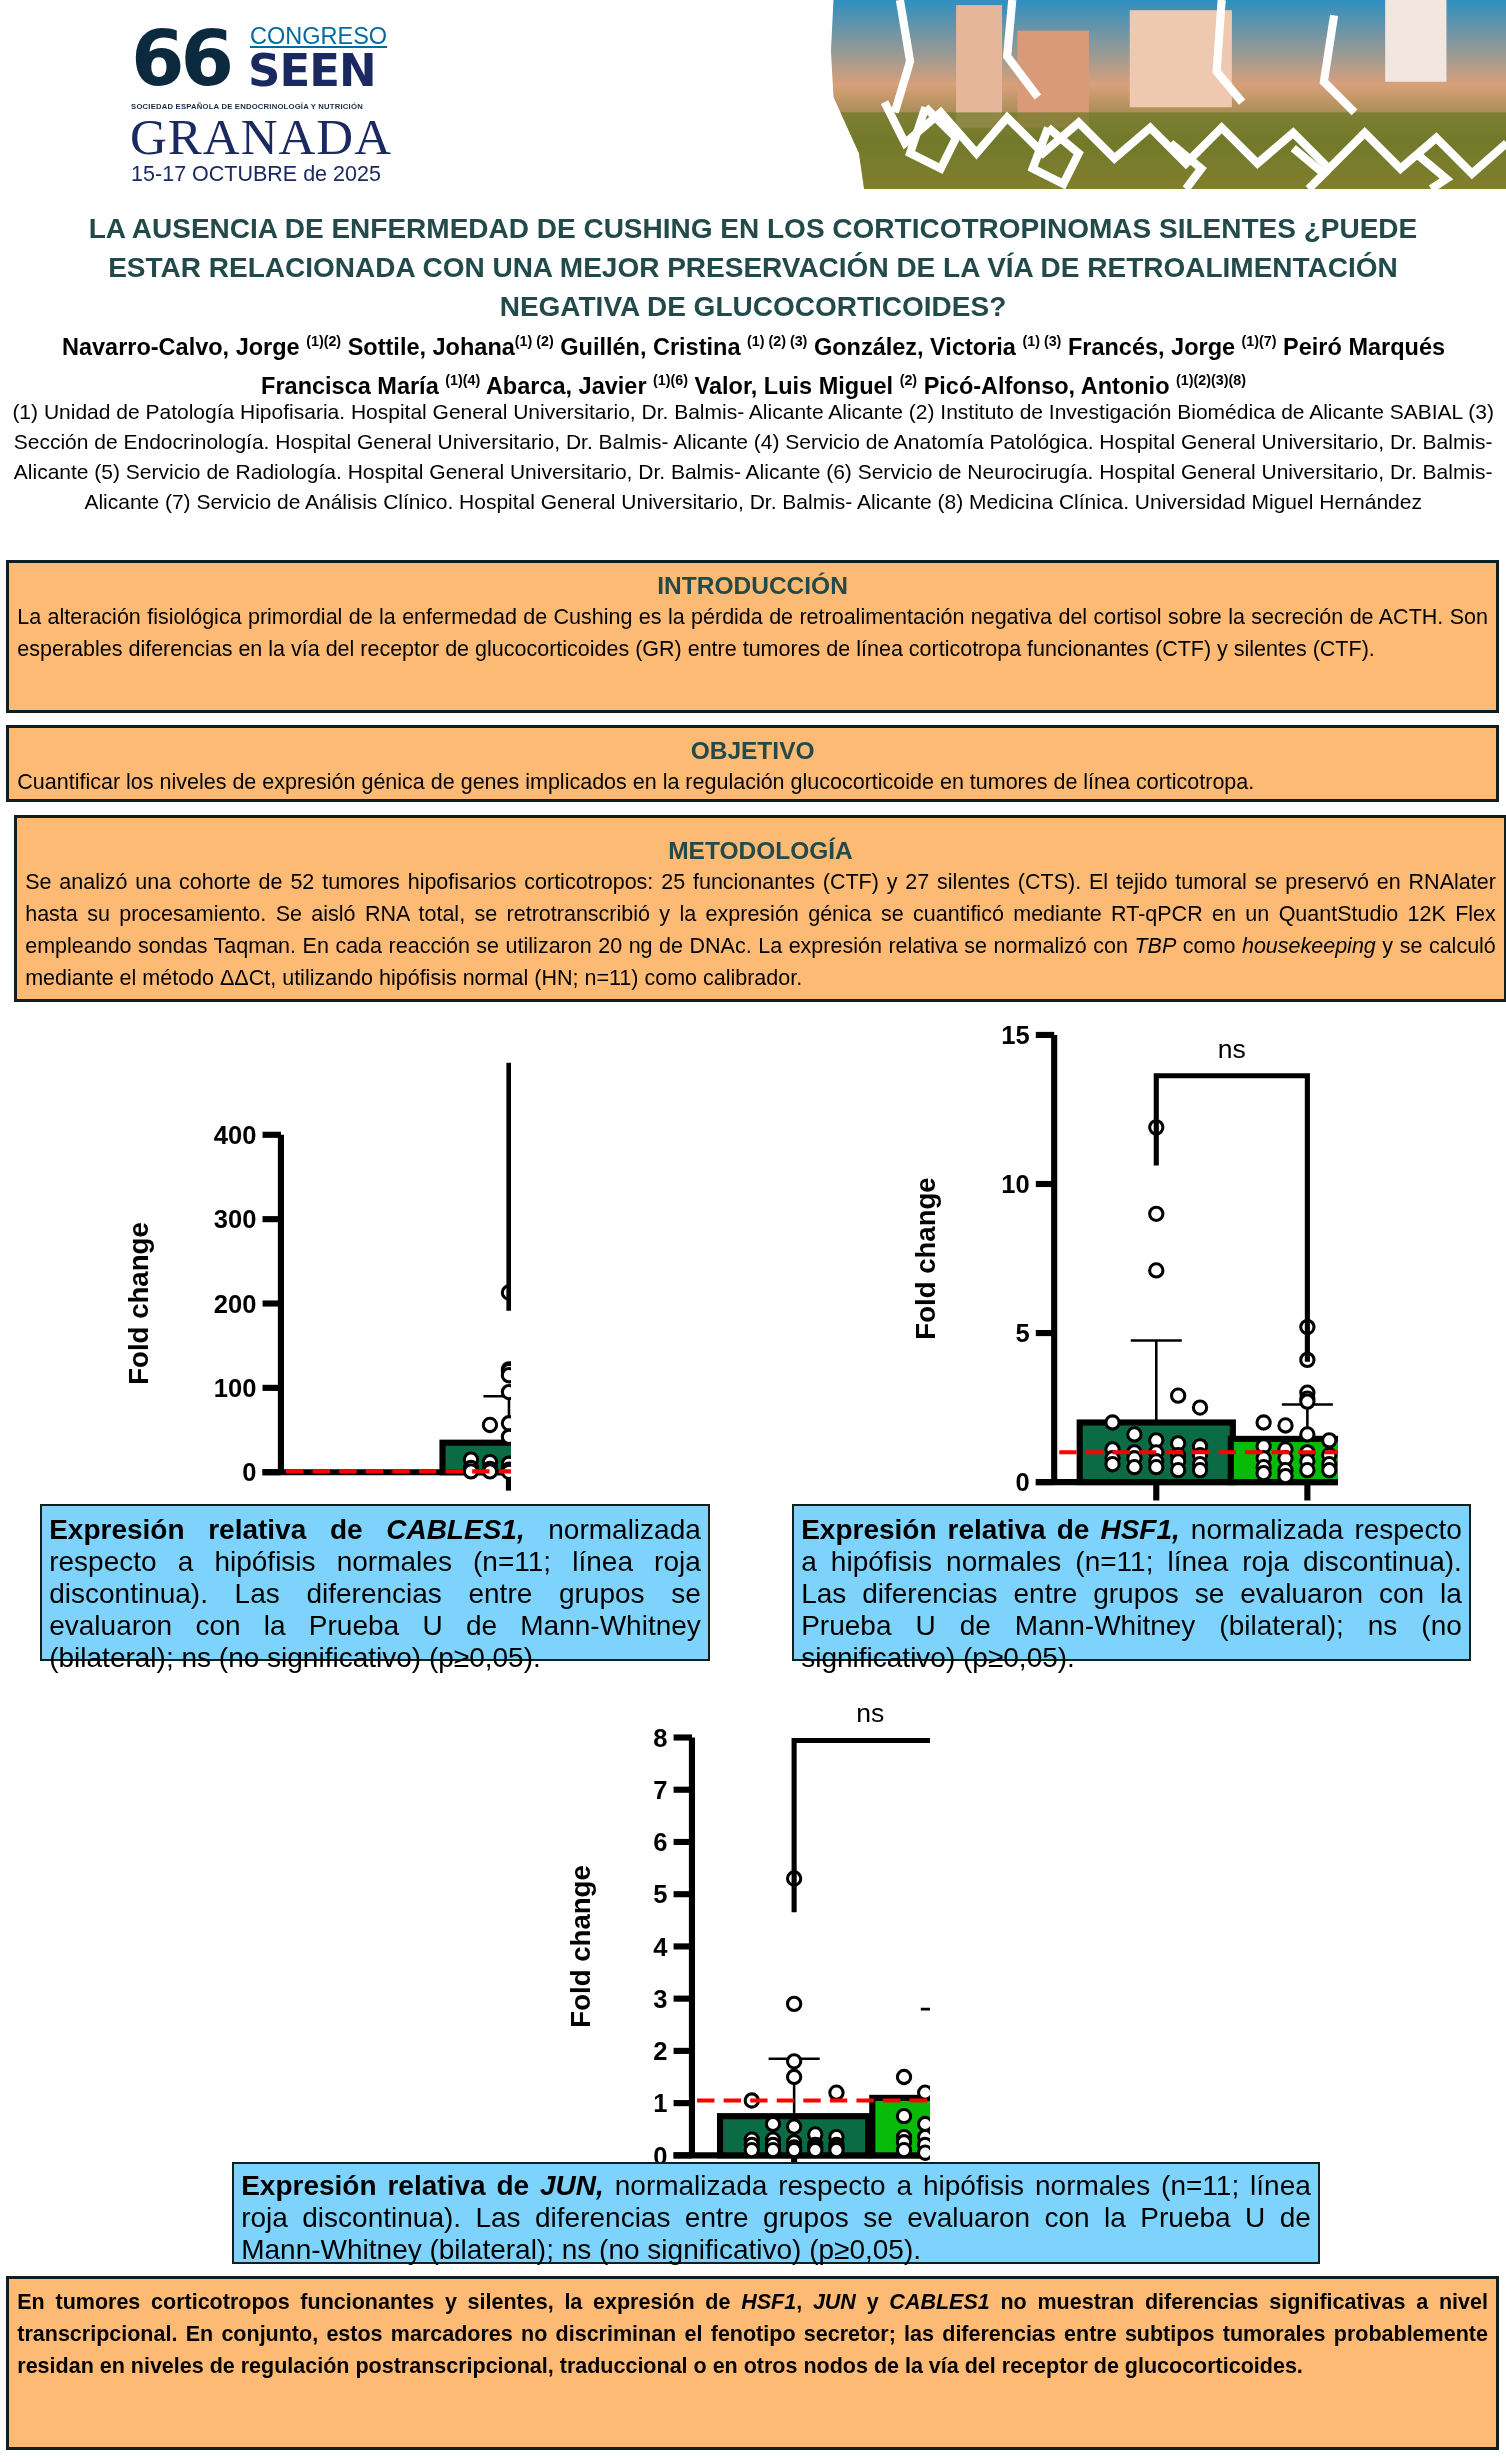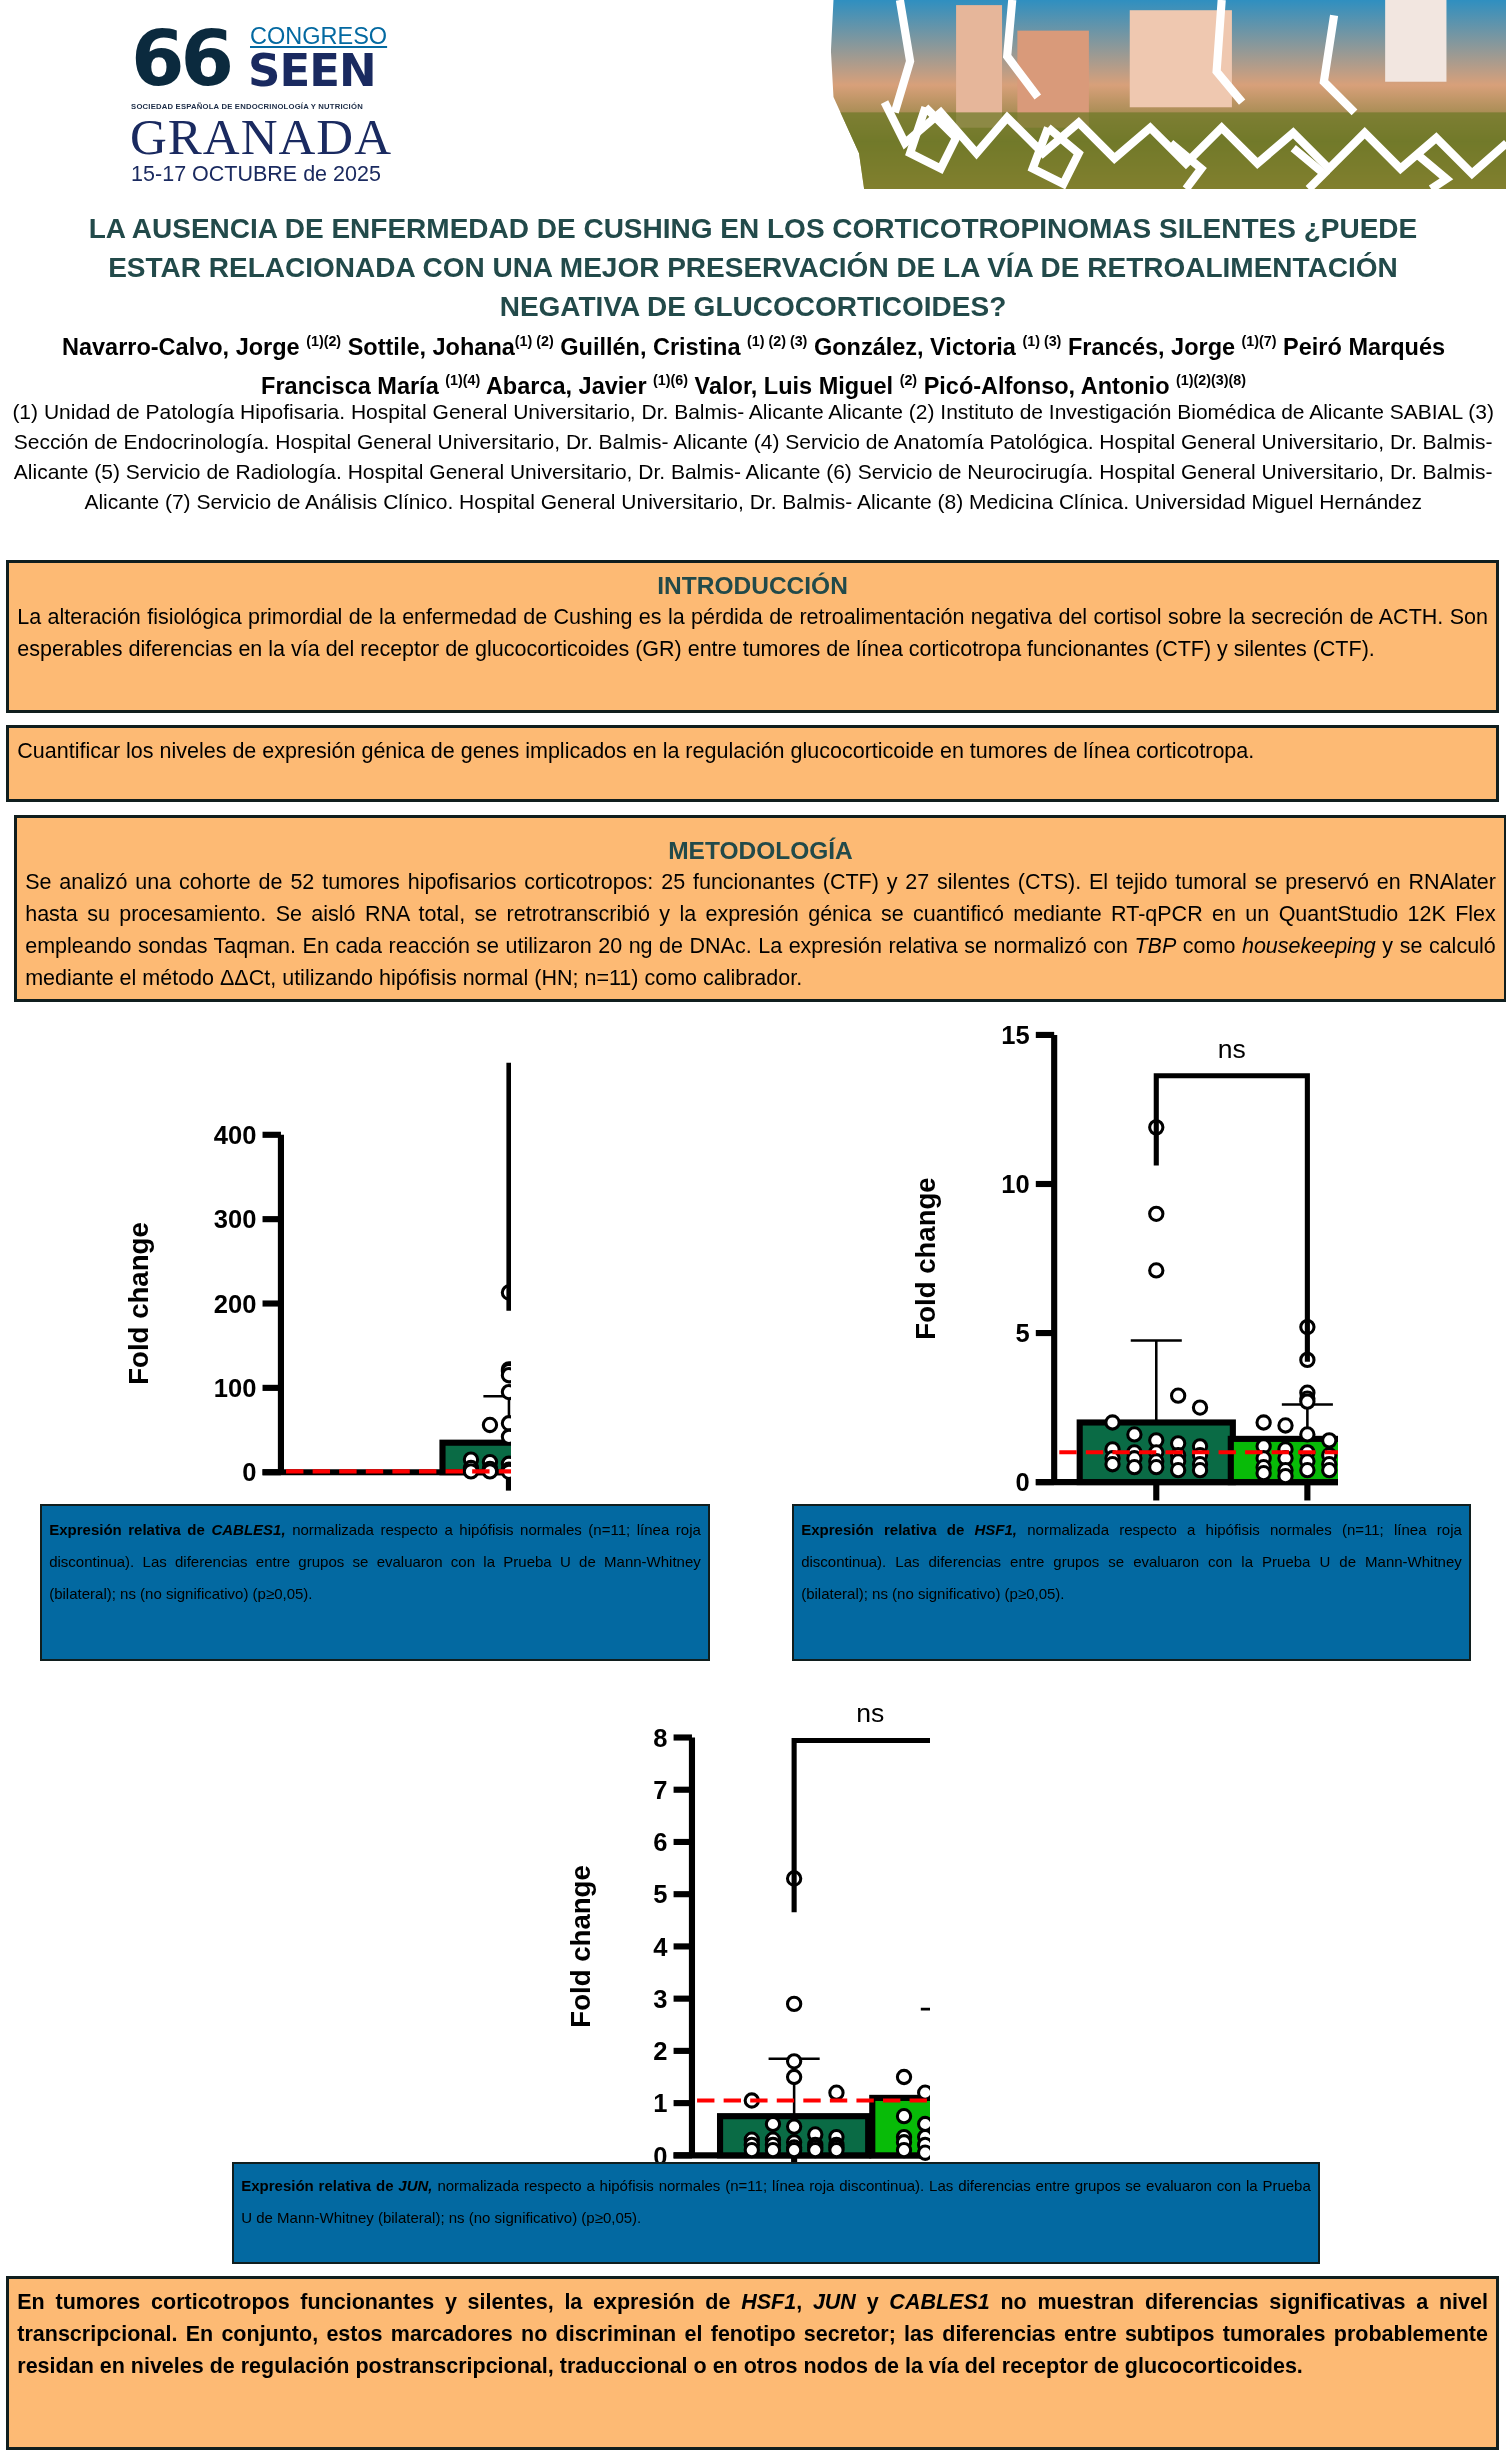--- a/index.html
+++ b/index.html
@@ -32,22 +32,22 @@
   .box { position: absolute; border: 3.1px solid #101e1e; box-sizing: border-box; background: #fdba74; }
   .box-title { text-align: center; color: #224a4a; font-weight: bold; font-size: 24.5px; line-height: 31px; }
   .box-text { font-size: 21.5px; line-height: 32px; text-align: justify; padding: 0 8.2px; }
   .bold { font-weight: bold; }
   .ital { font-style: italic; }
 
   #box-intro { left: 6.1px; top: 560px; width: 1493px; height: 153px; padding-top: 7.2px; }
   #box-obj { left: 6.1px; top: 725px; width: 1493px; height: 77px; padding-top: 7.2px; }
   #box-met { left: 14px; top: 815px; width: 1493px; height: 187px; padding-top: 17px; }
 
-  .caption { position: absolute; border: 2.6px solid #101e1e; box-sizing: border-box; background: #0369a1;
-             font-size: 15px; line-height: 32px; text-align: justify; padding: 8.2px 7.2px; }
+  .caption { position: absolute; border: 2.6px solid #101e1e; box-sizing: border-box; background: #7dd3fc;
+             font-size: 28px; line-height: 32px; text-align: justify; padding: 8.2px 7.2px; }
   #cap1 { left: 40px; top: 1504px; width: 670px; height: 157px; }
   #cap2 { left: 792px; top: 1504px; width: 679px; height: 157px; }
   #cap3 { left: 232px; top: 2162px; width: 1088px; height: 102px; padding-top: 6.1px; }
 
   #box-conc { left: 6.1px; top: 2276px; width: 1493px; height: 174px; padding-top: 7.2px; }
   #box-conc .box-text { font-weight: bold; }
 
   svg text { font-family: "Liberation Sans", sans-serif; }
 </style>
 </head>
@@ -121,20 +121,21 @@
 </div>
 
 <div id="affils" class="abs">(1) Unidad de Patología Hipofisaria. Hospital General Universitario, Dr. Balmis- Alicante Alicante (2) Instituto de Investigación Biomédica de Alicante SABIAL (3) Sección de Endocrinología. Hospital General Universitario, Dr. Balmis- Alicante  (4) Servicio de Anatomía Patológica. Hospital General Universitario, Dr. Balmis- Alicante (5) Servicio de Radiología. Hospital General Universitario, Dr. Balmis- Alicante (6) Servicio de Neurocirugía. Hospital General Universitario, Dr. Balmis- Alicante (7) Servicio de Análisis Clínico. Hospital General Universitario, Dr. Balmis- Alicante (8) Medicina Clínica. Universidad Miguel Hernández</div>
 
 <div id="box-intro" class="box">
   <div class="box-title">INTRODUCCIÓN</div>
   <div class="box-text">La alteración fisiológica primordial de la enfermedad de Cushing es la pérdida de retroalimentación negativa del cortisol sobre la secreción de ACTH. Son esperables diferencias en la vía del receptor de glucocorticoides (GR) entre tumores de línea corticotropa funcionantes (CTF) y silentes (CTF).</div>
 </div>
 
 <div id="box-obj" class="box">
+  <div class="box-title">OBJETIVO</div>
   <div class="box-text">Cuantificar los niveles de expresión génica de genes implicados en la regulación glucocorticoide en tumores de línea corticotropa.</div>
 </div>
 
 <div id="box-met" class="box">
   <div class="box-title">METODOLOGÍA</div>
   <div class="box-text"><span>Se analizó una cohorte de 52 tumores hipofisarios corticotropos: 25 funcionantes (CTF) y 27 silentes (CTS). El tejido tumoral se preservó en RNAlater hasta su procesamiento. Se aisló RNA total, se retrotranscribió y la expresión génica se cuantificó mediante RT-qPCR en un QuantStudio 12K Flex empleando sondas Taqman. En cada reacción se utilizaron 20 ng de DNAc. La expresión relativa se normalizó con </span><span class="ital">TBP</span><span> como </span><span class="ital">housekeeping</span><span> y se calculó mediante el método ΔΔCt, utilizando hipófisis normal (HN; n=11) como calibrador.</span></div>
 </div>
 
 <svg id="chart0" class="abs chart" style="left:102px; top:1012px;" width="409" height="491" viewBox="0 0 800 960">
     <g>

